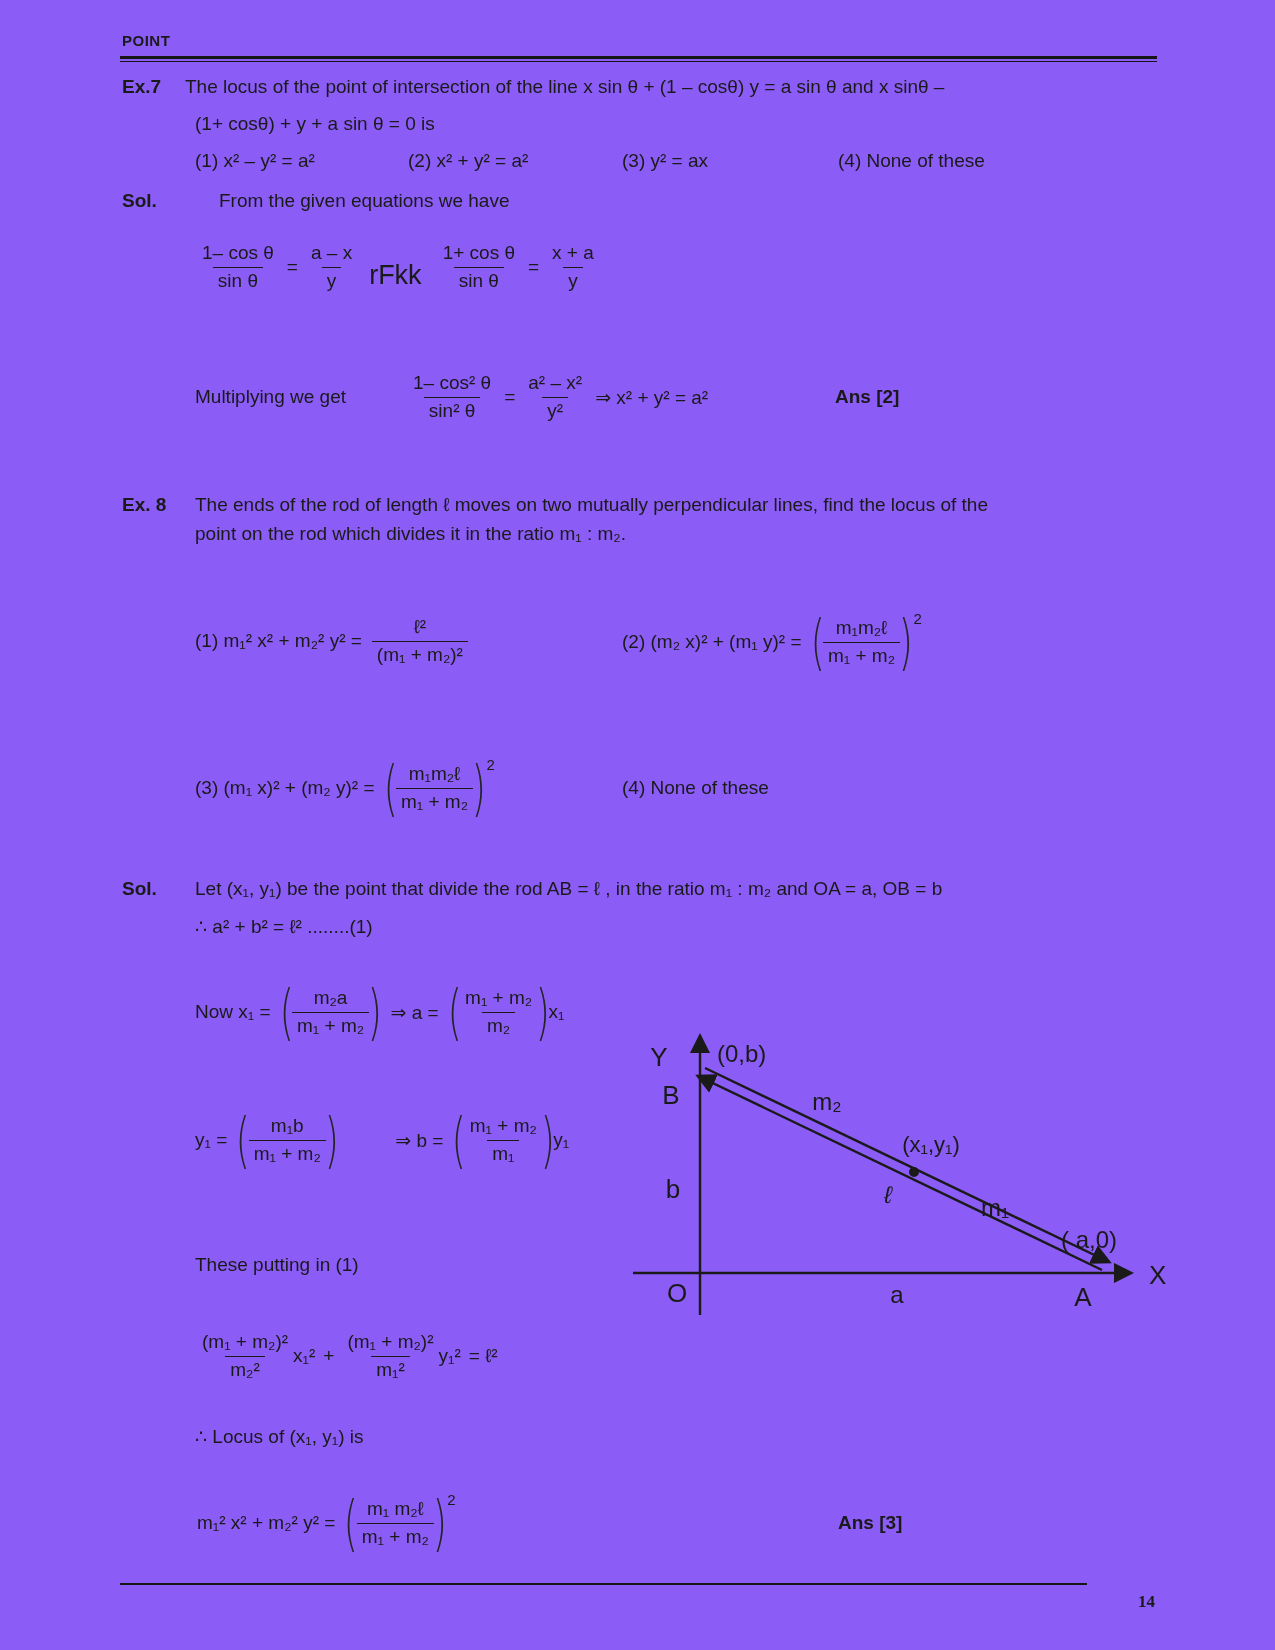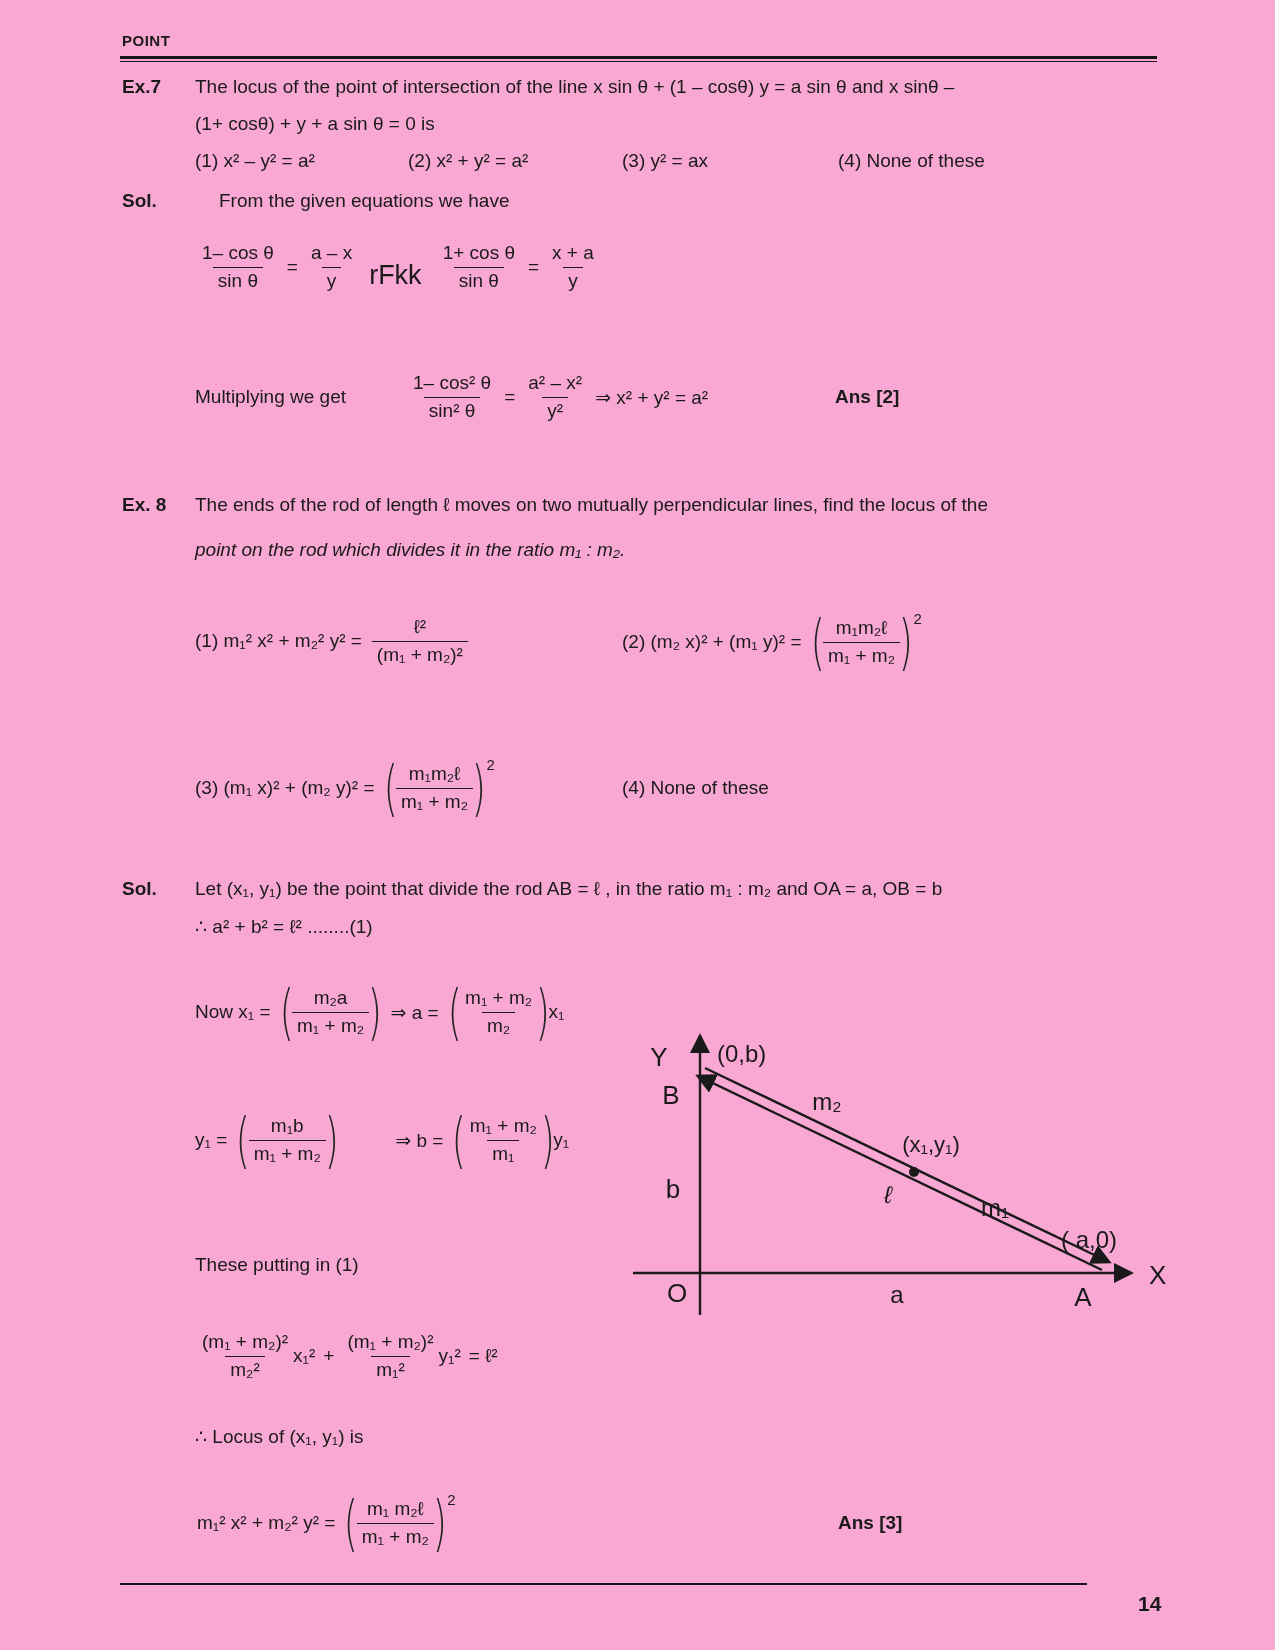--- a/index.html
+++ b/index.html
@@ -1,18 +1,18 @@
 <!DOCTYPE html>
 <html><head>
 <meta charset="utf-8">
 <style>
   html,body { margin:0; padding:0; background:#e8e8e8; }
   .page {
     position:relative; width:1275px; height:1650px; margin:0 auto;
-    background:#f9a8d4; overflow:hidden;
+    background:#8b5cf6; overflow:hidden;
     font-family:"Liberation Sans", sans-serif; color:#1a1a1a; font-size:19px;
   }
   .abs { position:absolute; }
   .bold { font-weight:bold; }
   .hdr { font-size:15px; font-weight:bold; letter-spacing:0.5px; }
   .rule2 { height:2px; border-top:3px solid #161616; border-bottom:1px solid #161616; }
   .rule1 { border-top:2.5px solid #161616; }
   .line { line-height:1.35; white-space:nowrap; }
   .eqrow { display:flex; align-items:center; white-space:nowrap; }
   .frac { display:inline-flex; flex-direction:column; align-items:center; text-align:center; }
@@ -21,33 +21,33 @@
   .op { margin:0 8px; }
   .pre { margin-right:10px;text-align:right; }
   .post { margin-left:0; }
   .paren { font-family:"DejaVu Sans", sans-serif; font-size:60px; font-weight:200;
            line-height:0.95; transform:scaleX(0.6); margin:0 -6px; color:#242424; }
   .pfrac { display:inline-flex; align-items:center; }
   .psup { align-self:flex-start; font-size:15px; margin:-4px 0 0 2px; }
   .conj { margin:16px 16px 0 12px; font-size:27px; }
   .mid { margin:0 10px; }
   .gapL { margin-left:58px; }
-  .pagenum { font-family:Liberation Sans, sans-serif; font-size:21px; font-weight:bold; }
+  .pagenum { font-family:Liberation Serif, serif; font-size:17px; font-weight:bold; }
   svg text { font-family:"Liberation Sans", sans-serif; fill:#1a1a1a; }
 </style>
 </head>
 <body>
 
 <div class="page">
 
   <div class="abs hdr" style="left:122px; top:32px;">POINT</div>
   <div class="abs rule2" style="left:120px; top:56px; width:1037px;"></div>
 
   <div class="abs bold line" style="left:122px; top:74px;">Ex.7</div>
-  <div class="abs line" style="left:195px; top:74px;">The locus of the point of intersection of the line x sin θ + (1 – cosθ) y = a sin θ  and x sinθ –</div>
+  <div class="abs line" style="left:185px; top:74px;">The locus of the point of intersection of the line x sin θ + (1 – cosθ) y = a sin θ  and x sinθ –</div>
   <div class="abs line" style="left:195px; top:111px;">(1+ cosθ) + y + a sin θ = 0 is</div>
 
   <div class="abs" style="left:0; top:148px; width:1275px; height:28px;">
     <span class="abs line" style="left:195px;">(1) x² – y² = a²</span>
     <span class="abs line" style="left:408px;">(2) x² + y² = a²</span>
     <span class="abs line" style="left:622px;">(3) y² = ax</span>
     <span class="abs line" style="left:838px;">(4) None of these</span>
   </div>
 
   <div class="abs bold line" style="left:122px; top:188px;">Sol.</div>
@@ -85,21 +85,21 @@
     <span class="frac">
       <span class="num">a² – x²</span>
       <span class="den">y²</span>
     </span>
     <span class="op">⇒ x² + y²  = a²</span>
   </div>
   <div class="abs bold line" style="left:835px; top:384px;">Ans [2]</div>
 
   <div class="abs bold line" style="left:122px; top:492px;">Ex. 8</div>
   <div class="abs line" style="left:195px; top:492px;">The ends of the rod of  length ℓ  moves on two mutually perpendicular lines, find the locus of the</div>
-  <div class="abs line" style="left:195px; top:537px;font-style:italic;">point on the rod which divides it in the ratio  m₁ : m₂.</div>
+  <div class="abs line" style="left:195px; top:521px;">point on the rod which divides it in the ratio  m₁ : m₂.</div>
 
   <div class="abs eqrow" style="left:195px; top:598px; height:86px;">
     <span class="pre">(1) m₁² x² + m₂² y² =</span>
     <span class="frac">
       <span class="num">ℓ²</span>
       <span class="den">(m₁ + m₂)²</span>
     </span>
   </div>
   <div class="abs eqrow" style="left:622px; top:592px; height:100px;">
     <span class="pre">(2) (m₂ x)² + (m₁ y)² =</span>

